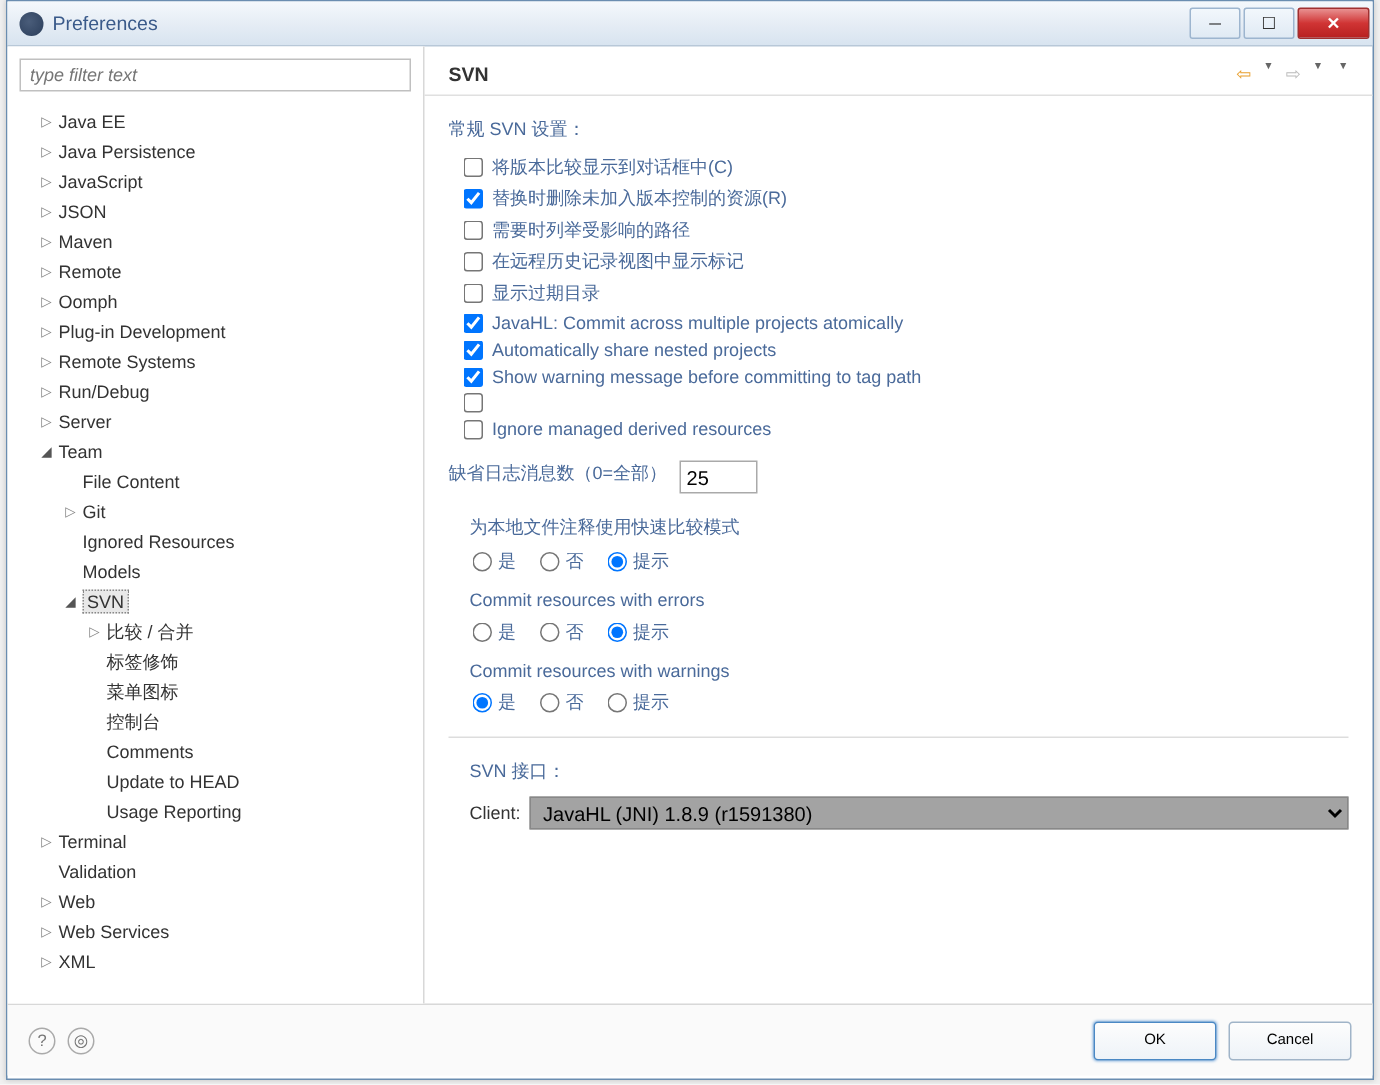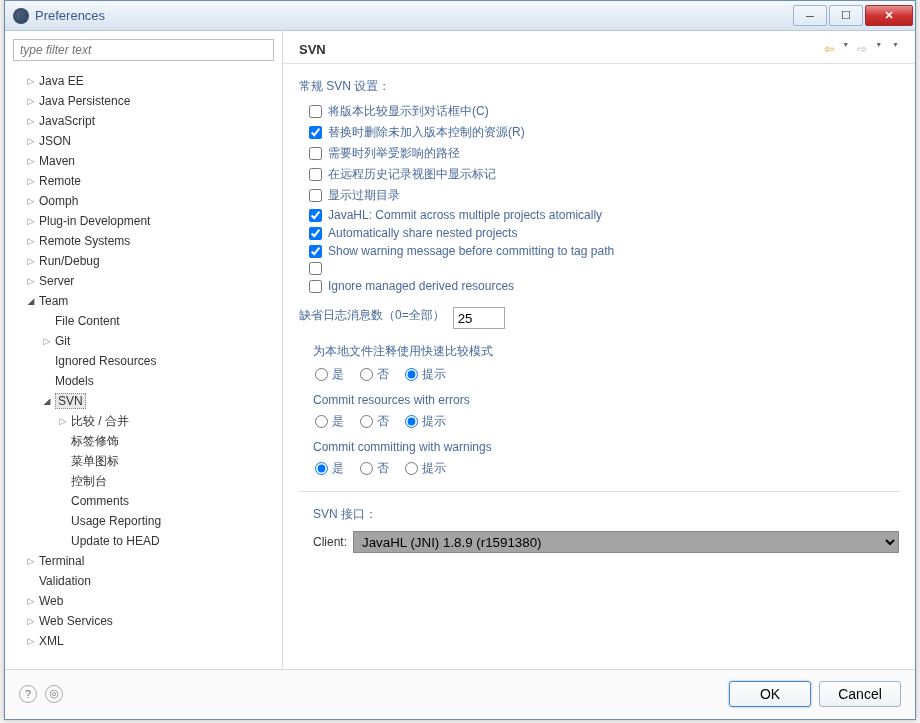--- a/index.html
+++ b/index.html
@@ -213,21 +213,21 @@
   font-size: 11px;
 }
 .footer-spacer { flex: 1; }
 .btn {
   min-width: 82px;
   height: 26px;
   border: 1px solid #a0b4c8;
   background: linear-gradient(to bottom, #fdfdfd, #eef3f8);
   border-radius: 3px;
   margin-left: 8px;
-  font-size: 14px;
+  font-size: 10px;
 }
 .btn.primary {
   border: 1px solid #4a88c4;
   box-shadow: 0 0 2px #6aa0d8;
 }
 
 
 .tree::-webkit-scrollbar { width: 17px; }
 .tree::-webkit-scrollbar-track { background: #f0f0f0; }
 .tree::-webkit-scrollbar-thumb { background: #cdd8e6; border: 1px solid #aab8cc; border-radius: 2px; }
@@ -337,25 +337,25 @@
           <div class="tree-item indent-3">
             <span class="arrow none">▷</span>
             <span class="label">控制台</span>
           </div>
           <div class="tree-item indent-3">
             <span class="arrow none">▷</span>
             <span class="label">Comments</span>
           </div>
           <div class="tree-item indent-3">
             <span class="arrow none">▷</span>
+            <span class="label">Update to HEAD</span>
+          </div>
+          <div class="tree-item indent-3">
+            <span class="arrow none">▷</span>
             <span class="label">Usage Reporting</span>
-          </div>
-          <div class="tree-item indent-3">
-            <span class="arrow none">▷</span>
-            <span class="label">Update to HEAD</span>
           </div>
           <div class="tree-item indent-1">
             <span class="arrow collapsed">▷</span>
             <span class="label">Terminal</span>
           </div>
           <div class="tree-item indent-1">
             <span class="arrow none">▷</span>
             <span class="label">Validation</span>
           </div>
           <div class="tree-item indent-1">
@@ -464,21 +464,21 @@
                   <input type="radio" name="rg1" style="">
                   <span>否</span>
                 </label>
                 <label>
                   <input type="radio" name="rg1" checked="" style="">
                   <span>提示</span>
                 </label>
               </div>
             </div>
             <div class="radio-group">
-              <div class="group-label">Commit committing with warnings</div>
+              <div class="group-label">Commit resources with warnings</div>
               <div class="radio-row">
                 <label>
                   <input type="radio" name="rg2" checked="" style="">
                   <span>是</span>
                 </label>
                 <label>
                   <input type="radio" name="rg2" style="">
                   <span>否</span>
                 </label>
                 <label>

